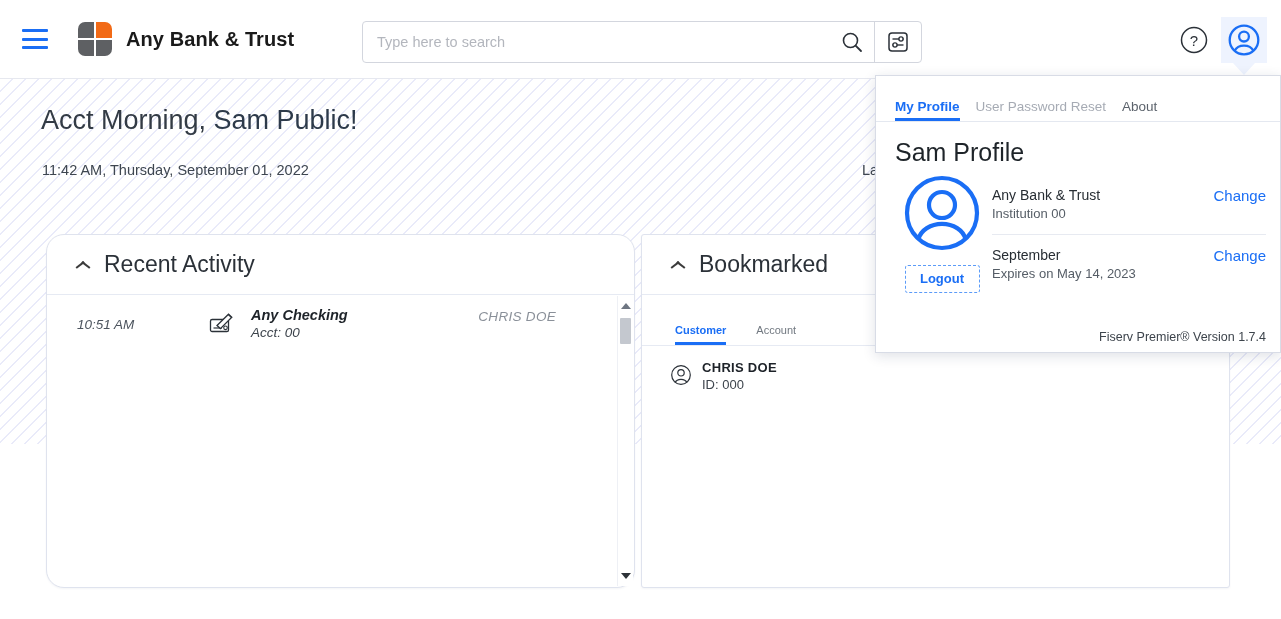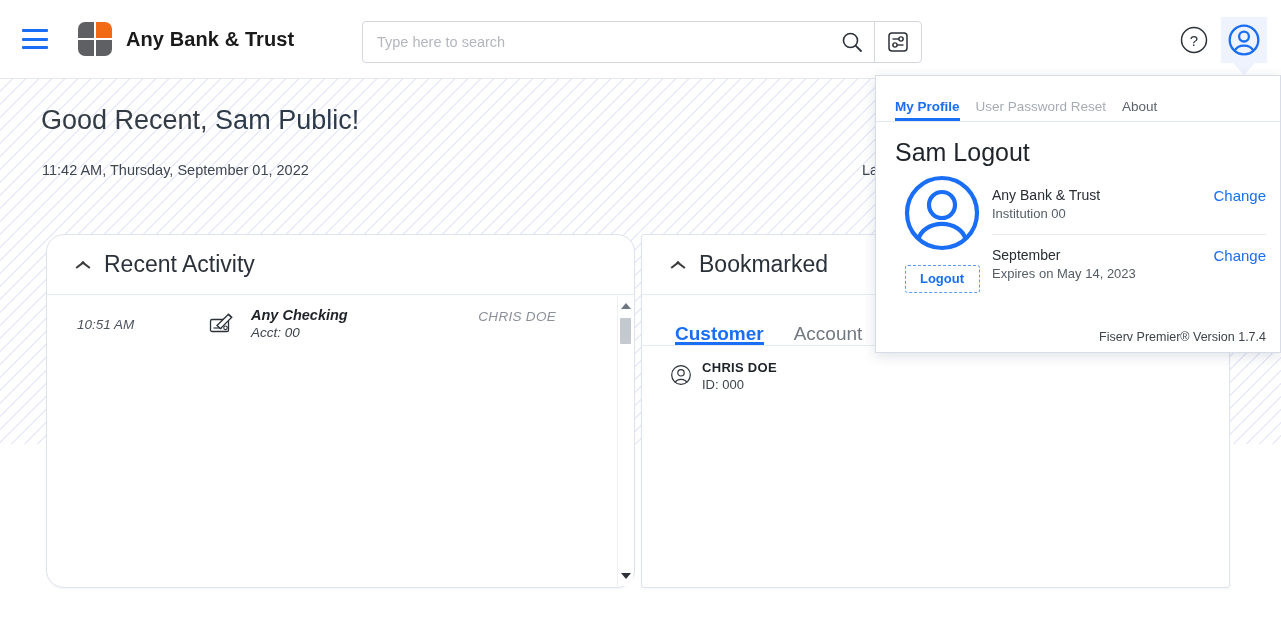--- a/index.html
+++ b/index.html
@@ -167,21 +167,21 @@
     position: absolute; left: 2px; top: 22px; width: 11px; height: 26px;
     background: #c4c8cf; border-radius: 1px;
   }
 
   
   .bm-tabs {
     display: flex; align-items: flex-end; gap: 30px;
     padding: 16px 0 0 33px; height: 50px;
   }
   .bm-tab {
-    font-size: 19px; color: #717880; 
+    font-size: 11px; color: #717880; padding-bottom: 9px;
     cursor: pointer; position: relative;
   }
   .bm-tab.active { color: #1a6ef5; font-weight: bold; }
   .bm-tab.active::after {
     content: ""; position: absolute; left: 0; right: 0; bottom: 0;
     height: 3px; background: #1a6ef5;
   }
   .bm-divider { height: 1px; background: #e6eaf3; }
   .bm-item { display: flex; align-items: center; padding: 14px 0 0 28px; }
   .bm-item-text { margin-left: 10px; }
@@ -287,21 +287,21 @@
           <circle cx="17" cy="17" r="14.3" fill="none" stroke="#1a6ef5" stroke-width="2.3"></circle>
           <circle cx="17" cy="13.6" r="4.9" fill="none" stroke="#1a6ef5" stroke-width="2.3"></circle>
           <path d="M7.8 27.6 a9.8 7.6 0 0 1 18.4 0" fill="none" stroke="#1a6ef5" stroke-width="2.3"></path>
         </svg>
         <div class="caret-down"></div>
       </div>
     </div>
   </div>
 
   <div class="greeting">
-    <span>Good Recent, </span><span class="uname">Sam Public!</span>
+    <span>Acct Morning, </span><span class="uname">Sam Public!</span>
   </div>
   <div class="datetime">11:42 AM, Thursday, September 01, 2022</div>
   <div class="lastlogin-clip">
     <div class="lastlogin">Last Login</div>
   </div>
 
   <div class="card" id="card-recent">
     <div class="card-head">
       <div class="chev-up"></div>
       <div class="card-title">Recent Activity</div>
@@ -359,21 +359,21 @@
     </div>
   </div>
 
   <div class="popup">
     <div class="popup-tabs">
       <div class="popup-tab active">My Profile</div>
       <div class="popup-tab">User Password Reset</div>
       <div class="popup-tab dark">About</div>
     </div>
 
-    <div class="popup-user-name">Sam Logout</div>
+    <div class="popup-user-name">Sam Profile</div>
 
     <div class="popup-body">
       <div class="popup-left">
         <div>
           <svg width="80" height="80" viewBox="0 0 80 80" aria-hidden="true">
             <circle cx="40" cy="40" r="35" fill="none" stroke="#1a6ef5" stroke-width="4.2"></circle>
             <circle cx="40" cy="32" r="13" fill="none" stroke="#1a6ef5" stroke-width="4.2"></circle>
             <path d="M16.5 66 a24 19 0 0 1 47 0" fill="none" stroke="#1a6ef5" stroke-width="4.2"></path>
           </svg>
         </div>

